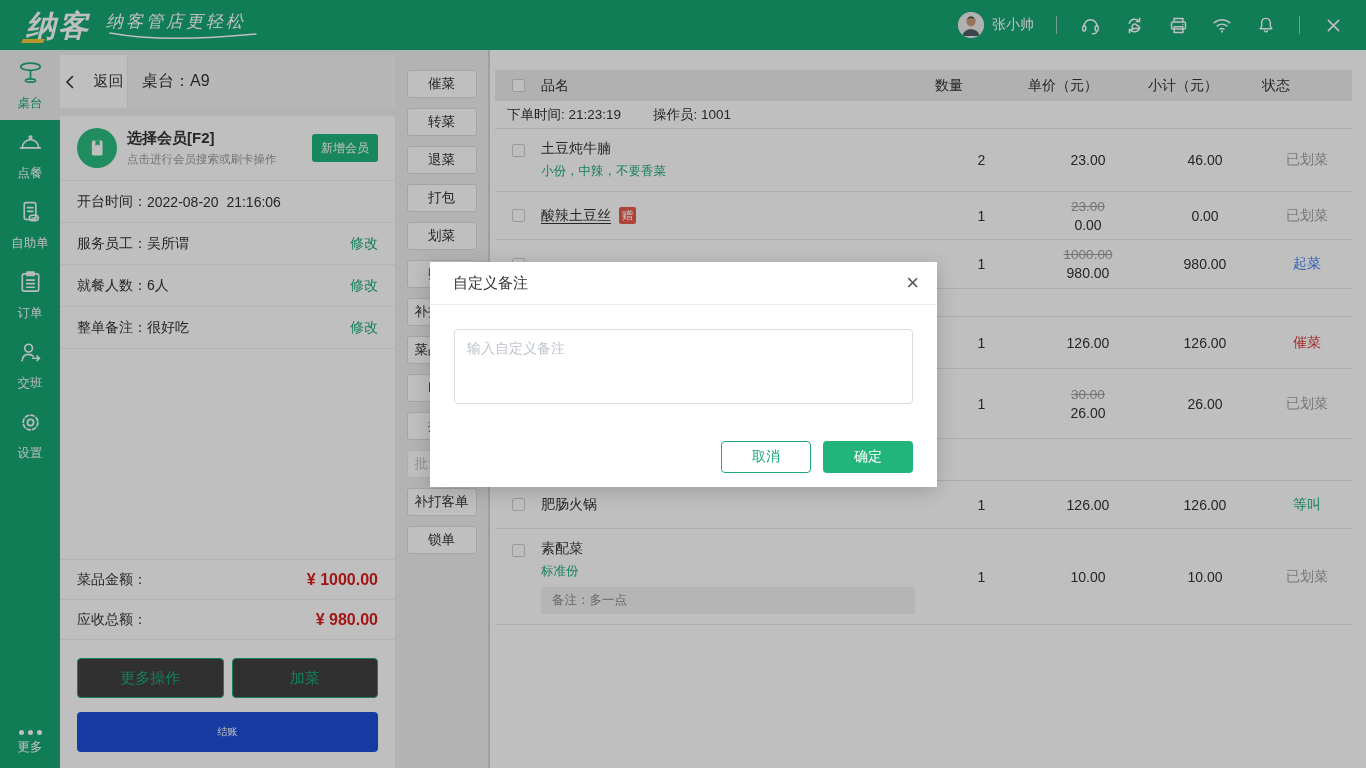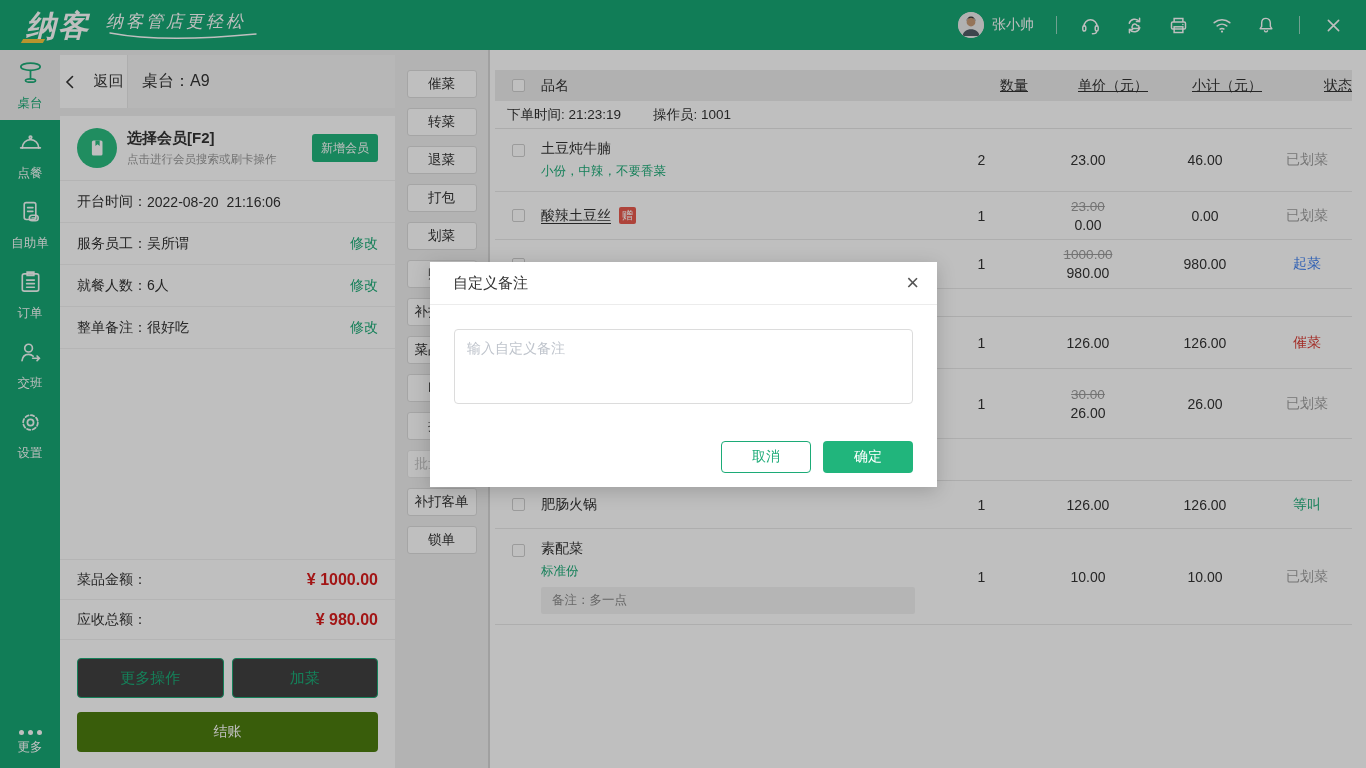--- a/index.html
+++ b/index.html
@@ -47,36 +47,36 @@
   .btn-add-member { width:66px; height:28px; background:#21b57c; color:#fff; font-size:12px; border:none; border-radius:3px; cursor:pointer; }
   .info-row { height:42px; display:flex; align-items:center; padding:0 17px; border-bottom:1px solid #f2f2f2; font-size:14px; color:#333; }
   .info-row .val { white-space:pre-wrap; }
   .info-row .edit { margin-left:auto; color:#1cab77; cursor:pointer; }
   .panel-spacer { flex:1; }
   .total-row { height:40px; display:flex; align-items:center; padding:0 17px; border-top:1px solid #f0f0f0; font-size:14px; color:#333; }
   .total-row .amount { margin-left:auto; color:#d91d1d; font-weight:bold; font-size:16px; }
   .panel-btns { border-top:1px solid #f0f0f0; padding:18px 17px 16px; }
   .btn-row { display:flex; gap:8px; }
   .btn-outline { flex:1; height:40px; background:#404040; border:1px solid #1cab77; color:#1cab77; font-size:15px; border-radius:4px; cursor:pointer; }
-  .btn-checkout { margin-top:14px; width:100%; height:40px; background:#4d7c0f; border:none; color:#fff; font-size:14px; border-radius:4px; cursor:pointer; }
+  .btn-checkout { margin-top:14px; width:100%; height:40px; background:#1d4ed8; border:none; color:#fff; font-size:10px; border-radius:4px; cursor:pointer; }
 
   
   .actions-col { position:absolute; left:395px; top:50px; width:93px; height:718px; padding-top:20px; }
   .act-btn { width:70px; height:28px; margin:0 auto 10px; background:#fff; border:1px solid #dcdcdc; border-radius:3px; font-size:13.5px; color:#333; display:flex; align-items:center; justify-content:center; cursor:pointer; white-space:nowrap; overflow:hidden; }
   .act-btn.disabled { color:#c3c3c3; border-color:#e7e7e7; }
   .vline { position:absolute; left:488px; top:50px; width:2px; height:718px; background:#d6d6d6; }
 
   
   .table-area { position:absolute; left:490px; top:50px; width:876px; height:718px; background:#fff; padding:20px 14px 0 5px; }
   .tgrid { display:grid; grid-template-columns:46px 1fr 93px 120px 114px 90px; align-items:center; }
   .thead { height:31px; background:#ececec; font-size:14px; color:#333; }
   .cell-ck { display:flex; justify-content:center; }
   .checkbox { width:13px; height:13px; border:1px solid #cfcfcf; border-radius:2px; background:#fff; cursor:pointer; }
   .h-name { text-align:left; }
-  .h-c { text-align:right;text-decoration:underline; }
+  .h-c { text-align:left; }
   .group-h { height:28px; display:flex; align-items:center; gap:32px; padding-left:12px; font-size:13.5px; color:#333; border-bottom:1px solid #e6e6e6; }
   .trow { border-bottom:1px solid #e9e9e9; }
   .cell-name { display:flex; flex-direction:column; justify-content:center; gap:5px; padding-right:10px; }
   .nline { display:flex; align-items:center; gap:8px; }
   .dish { font-size:14px; color:#333; }
   .dish.u { text-decoration:underline; text-underline-offset:3px; }
   .gift { width:17px; height:17px; background:#e95a4e; color:#fff; font-size:11px; border-radius:2px; display:flex; align-items:center; justify-content:center; }
   .spec { font-size:12.5px; color:#1cab77; }
   .remark { margin-top:2px; margin-right:10px; background:#f2f2f2; color:#8a8a8a; font-size:12.5px; padding:5px 11px; border-radius:2px; }
   .num { text-align:center; font-size:14px; color:#333; }

